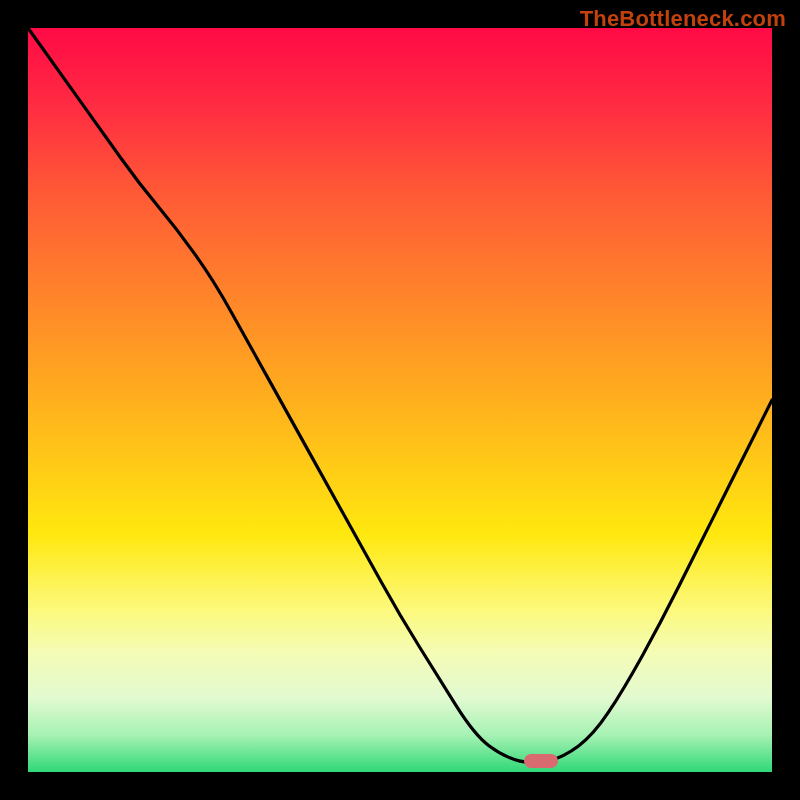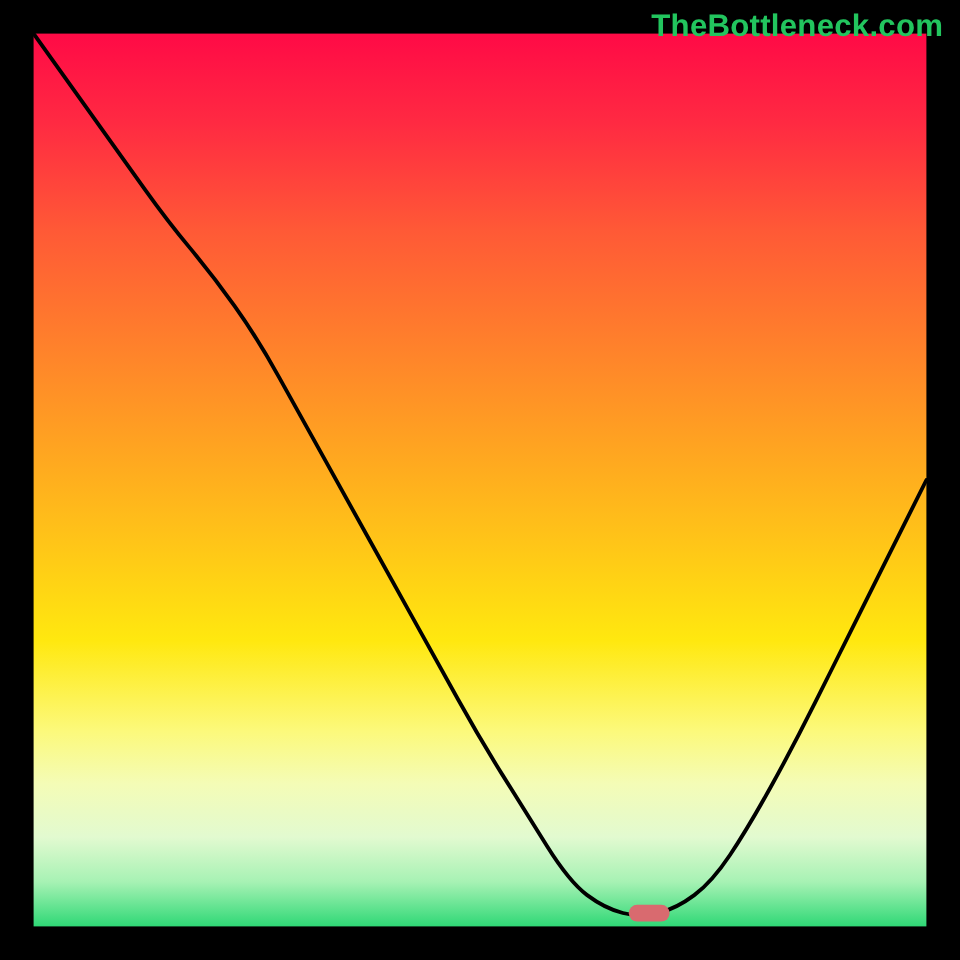--- a/index.html
+++ b/index.html
@@ -29,23 +29,23 @@
       #e2fad0 90%,
       #a7f2b4 95%,
       #2fd876 100%
     );
   }
   .watermark {
     position: absolute;
     top: 6px;
     right: 14px;
     font-family: Arial, Helvetica, sans-serif;
-    font-size: 26px;
+    font-size: 22px;
     font-weight: 600;
-    color: #22c55e;
+    color: #c2410c;
     letter-spacing: 0.2px;
     user-select: none;
   }
   svg.curve {
     position: absolute;
     left: 28px;
     top: 28px;
     width: 744px;
     height: 744px;
     overflow: visible;

